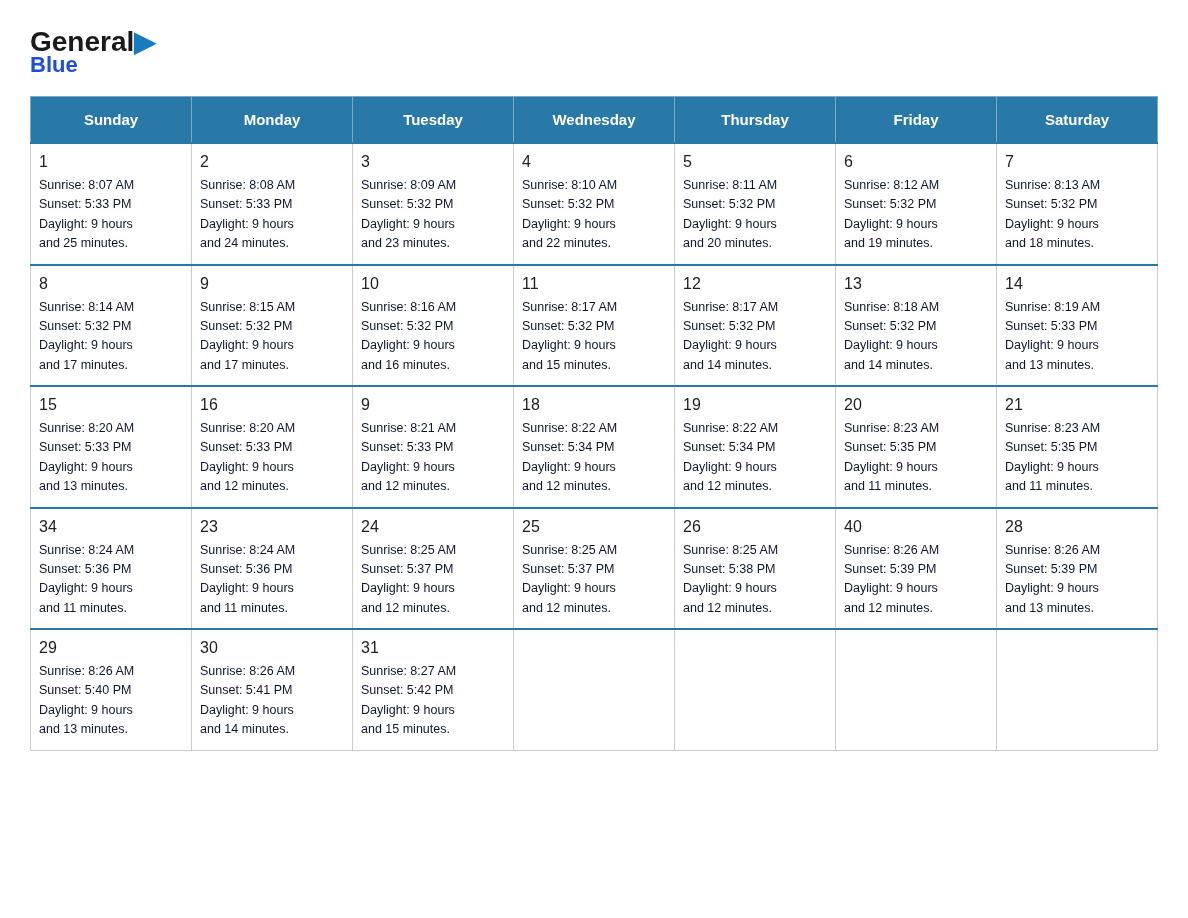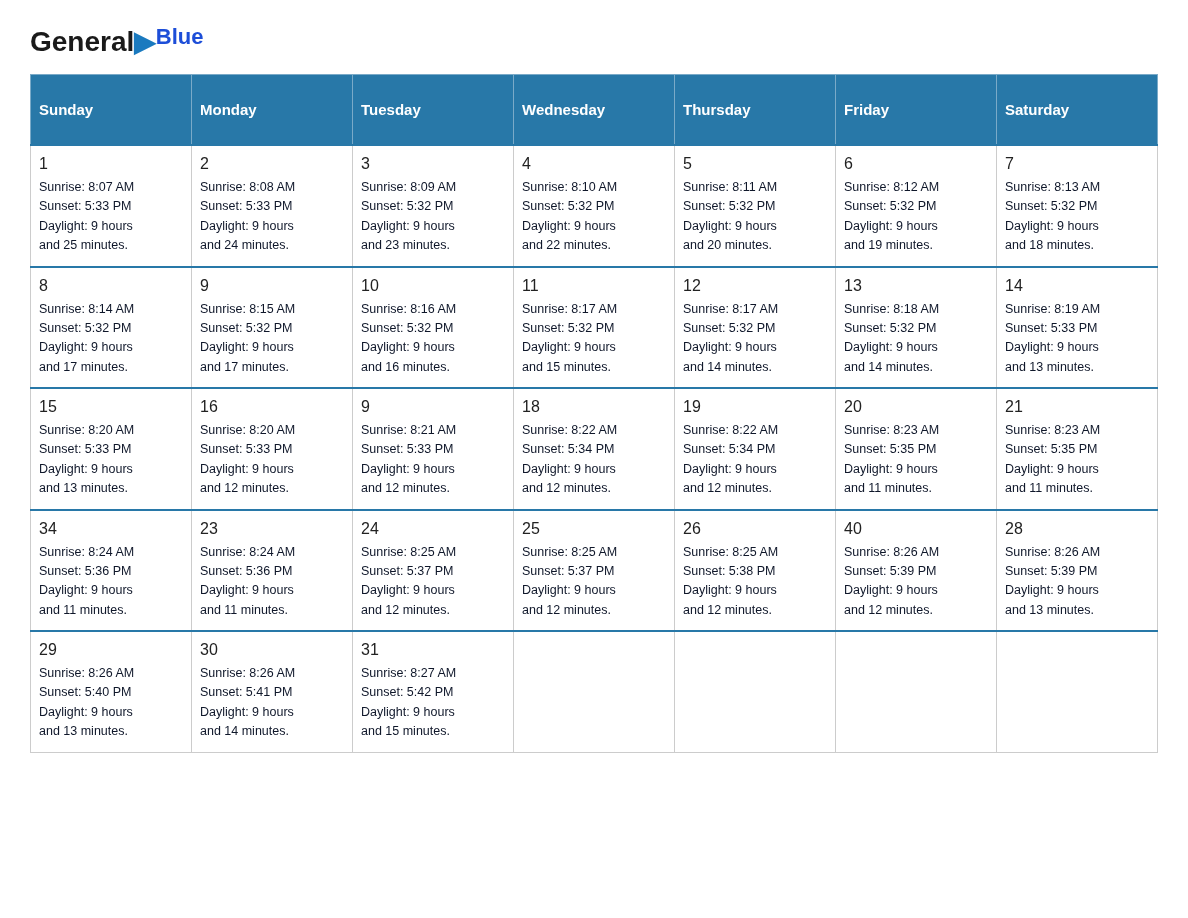--- a/index.html
+++ b/index.html
@@ -11,21 +11,21 @@
       padding: 20px 30px;
     }
     .header {
       display: flex;
       justify-content: space-between;
       align-items: flex-start;
       margin-bottom: 18px;
     }
     .logo {
       display: flex;
-      flex-direction: row;
+      flex-direction: column;
       align-items: flex-start;
       margin-top: 8px;
     }
     .logo-general {
       font-size: 28px;
       font-weight: bold;
       color: #1a1a1a;
       letter-spacing: 0;
       line-height: 1;
     }
@@ -57,22 +57,22 @@
     .calendar {
       width: 100%;
       border-collapse: collapse;
       border: 1px solid #aaa;
     }
     .calendar th {
       background-color: #2878a8;
       color: #fff;
       font-size: 15px;
       font-weight: bold;
-      padding: 26px 8px;
-      text-align: left;
+      padding: 14px 8px;
+      text-align: center;
       border: 1px solid #7aaac8;
     }
     .calendar td {
       vertical-align: top;
       padding: 6px 8px 10px 8px;
       border: 1px solid #ccc;
       border-top: 2px solid #2878a8;
       width: calc(100% / 7);
       font-size: 12.5px;
       line-height: 1.5;

